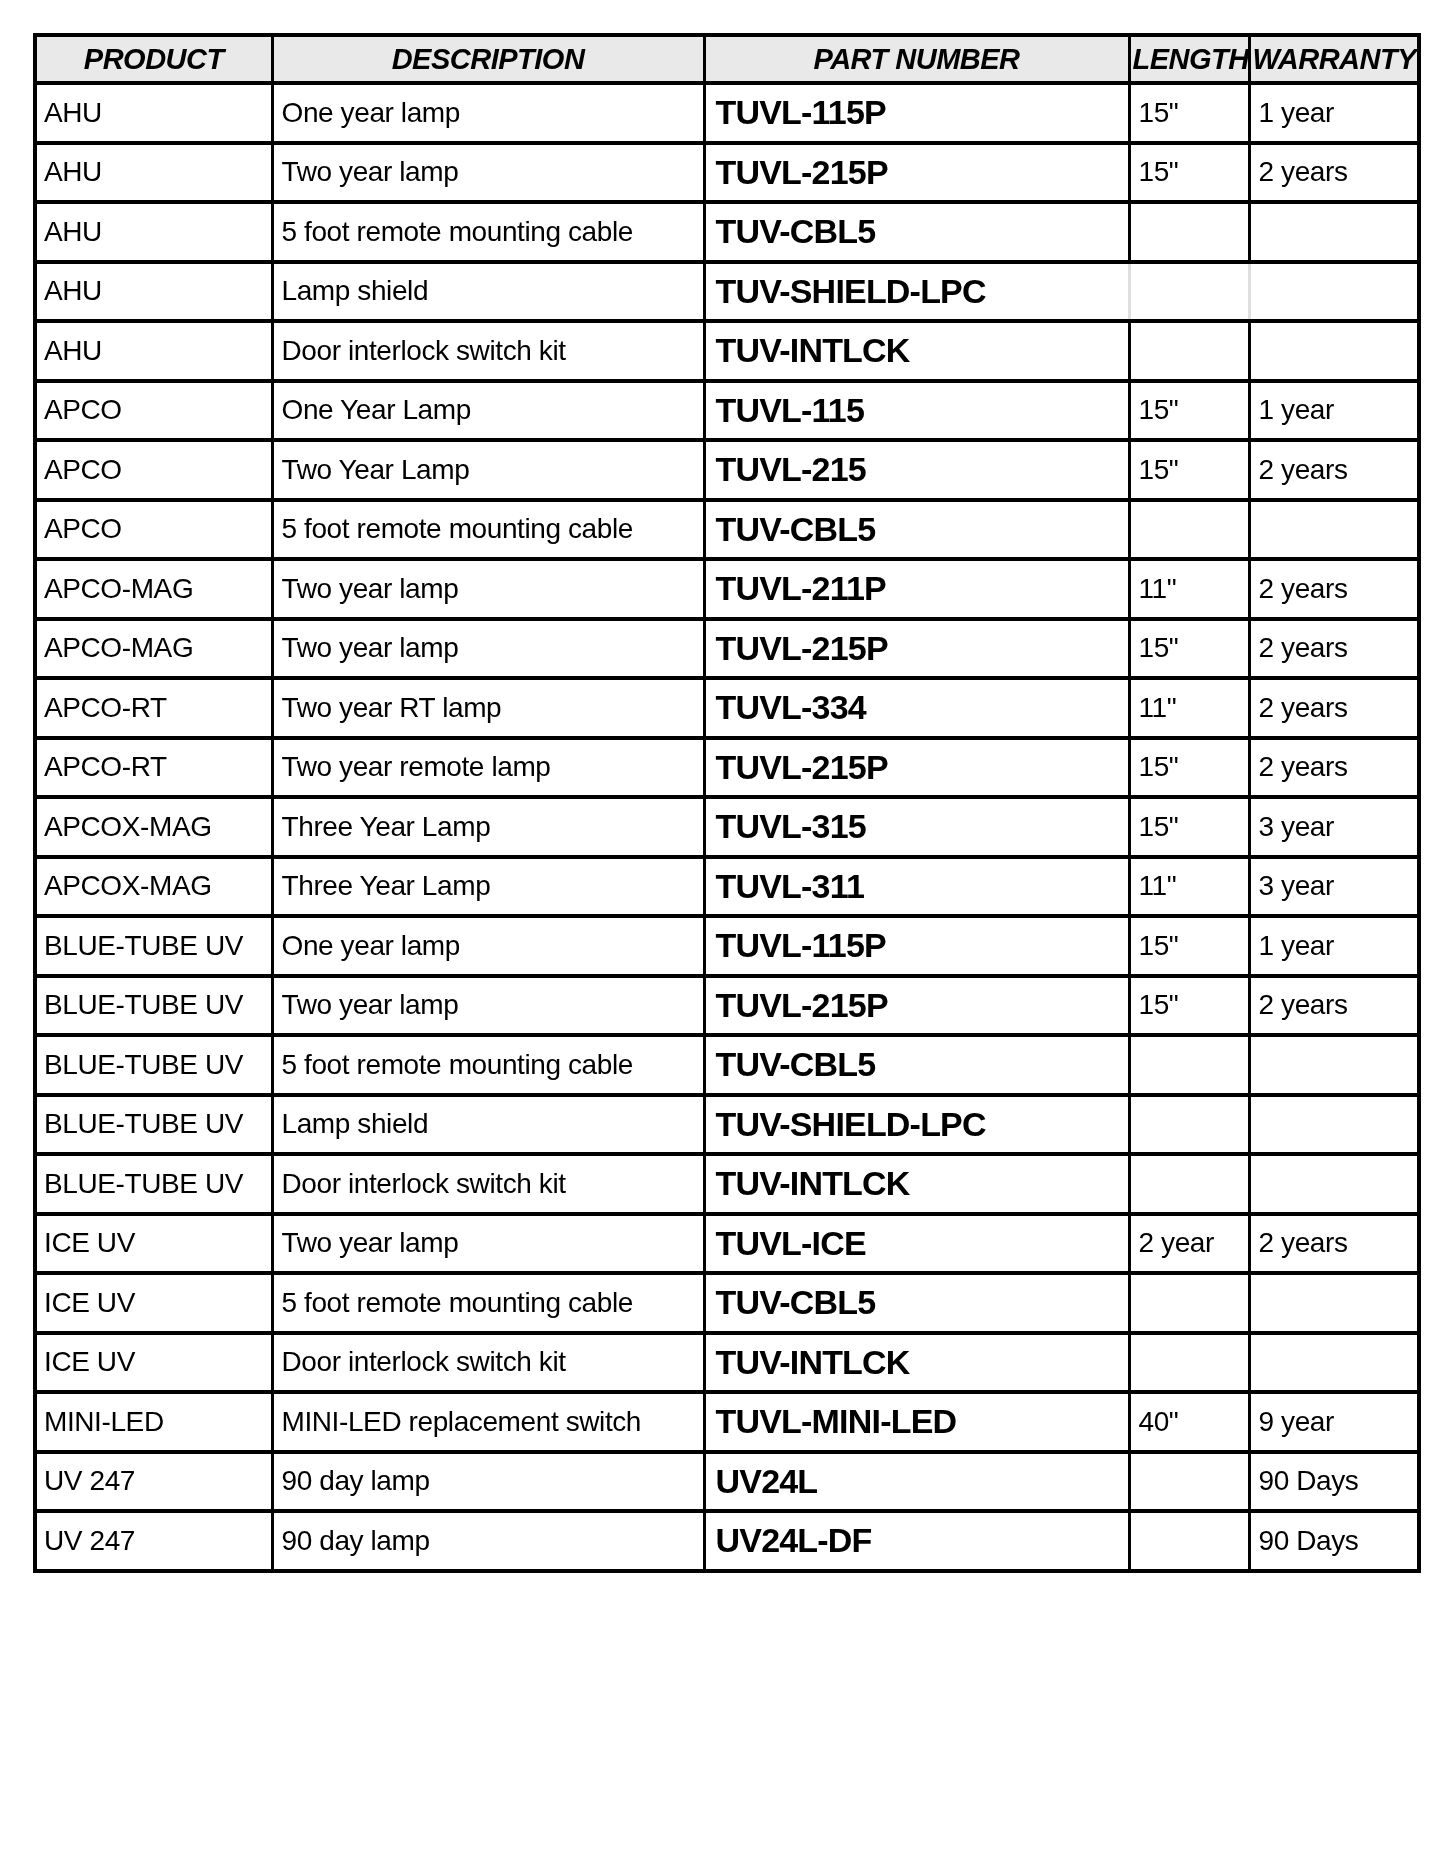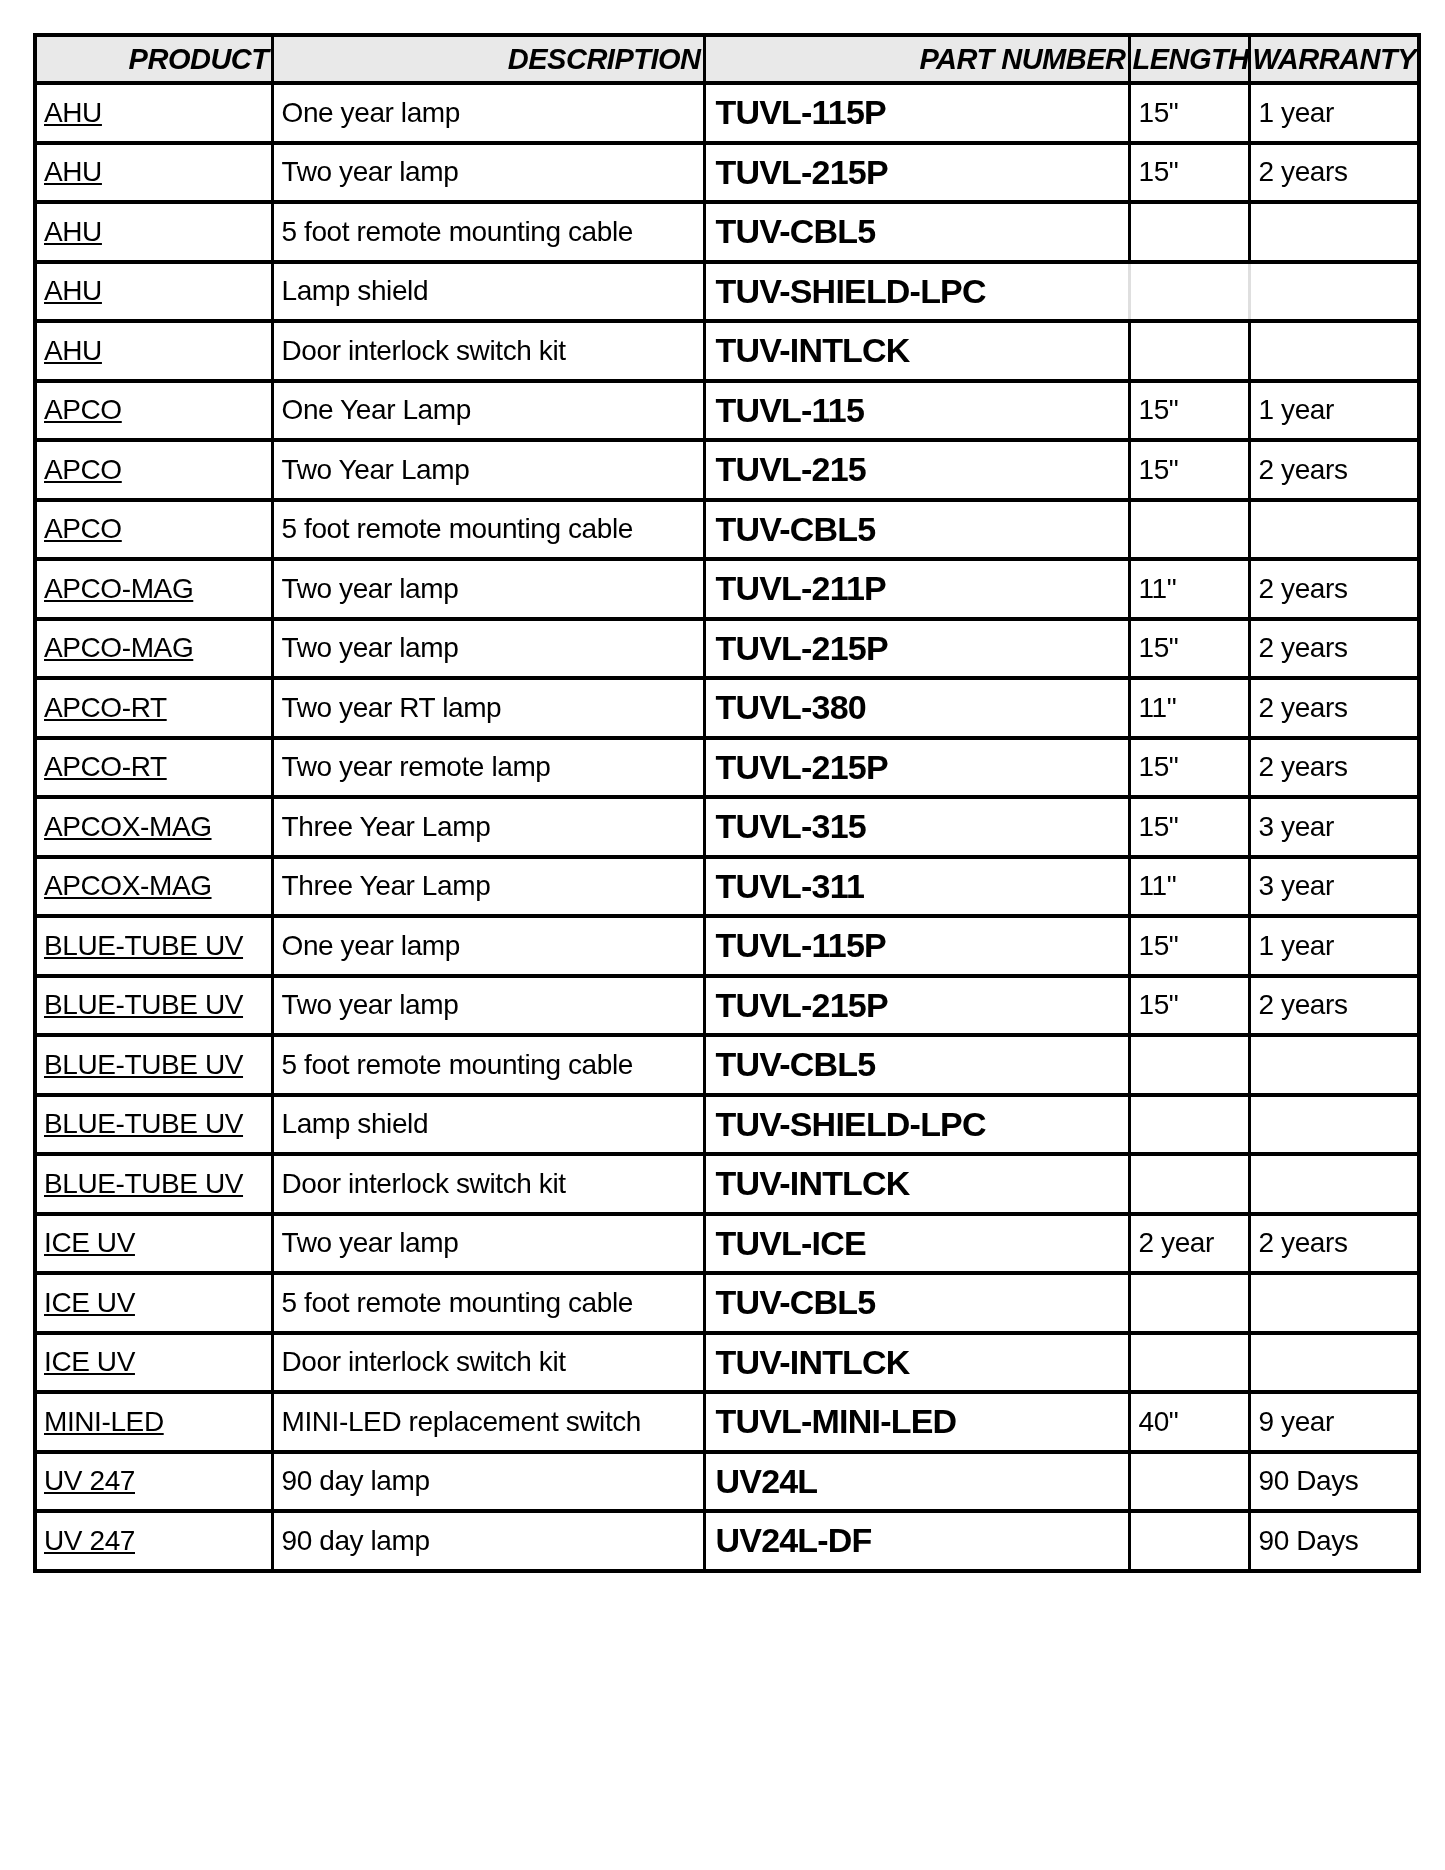--- a/index.html
+++ b/index.html
@@ -37,31 +37,31 @@
     overflow: hidden;
     vertical-align: middle;
   }
   thead th {
     height: 48px;
     background: var(--header-bg);
     font-weight: bold;
     font-style: italic;
     font-size: 29px;
     letter-spacing: -0.5px;
-    text-align: right;
+    text-align: center;
     padding: 0 2px;
   }
   tbody td {
     height: 59.5px;
     font-size: 28px;
     letter-spacing: -0.4px;
     text-align: left;
     padding: 0 4px 0 8px;
   }
-  tbody td.cell-product { padding-left: 7px; text-decoration: underline; }
+  tbody td.cell-product { padding-left: 7px; }
   tbody td.cell-part {
     font-weight: bold;
     font-size: 34px;
     letter-spacing: -0.8px;
     padding-left: 10px;
     margin-left: 29px;
   }
   
   tbody tr:nth-child(4) td:nth-child(3) { border-right-color: var(--quirk-c); }
   tbody tr:nth-child(4) td:nth-child(4) { border-left-color: var(--quirk-c); border-right-color: var(--quirk-c); }
@@ -154,21 +154,21 @@
       <tr>
     <td class="cell-product">APCO-MAG</td>
     <td class="cell-description">Two year lamp</td>
     <td class="cell-part">TUVL-215P</td>
     <td class="cell-length">15"</td>
     <td class="cell-warranty">2 years</td>
   </tr>
       <tr>
     <td class="cell-product">APCO-RT</td>
     <td class="cell-description">Two year RT lamp</td>
-    <td class="cell-part">TUVL-380</td>
+    <td class="cell-part">TUVL-334</td>
     <td class="cell-length">11"</td>
     <td class="cell-warranty">2 years</td>
   </tr>
       <tr>
     <td class="cell-product">APCO-RT</td>
     <td class="cell-description">Two year remote lamp</td>
     <td class="cell-part">TUVL-215P</td>
     <td class="cell-length">15"</td>
     <td class="cell-warranty">2 years</td>
   </tr>

